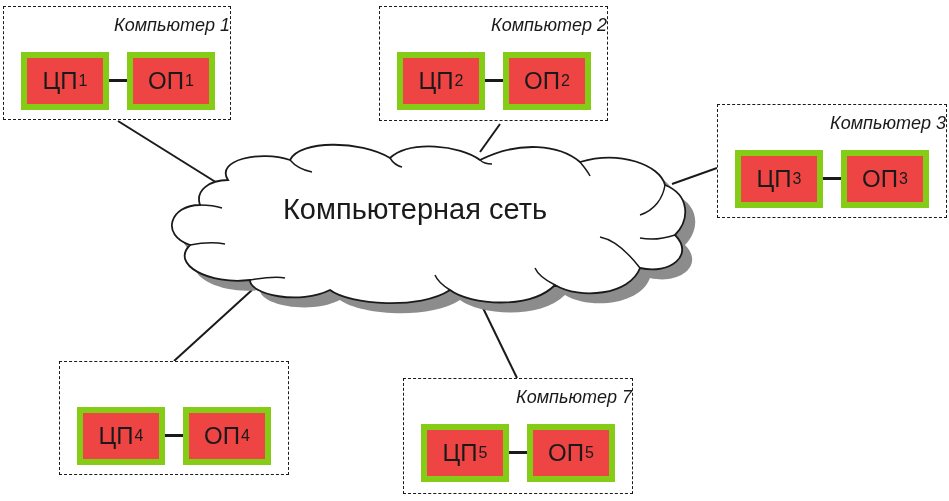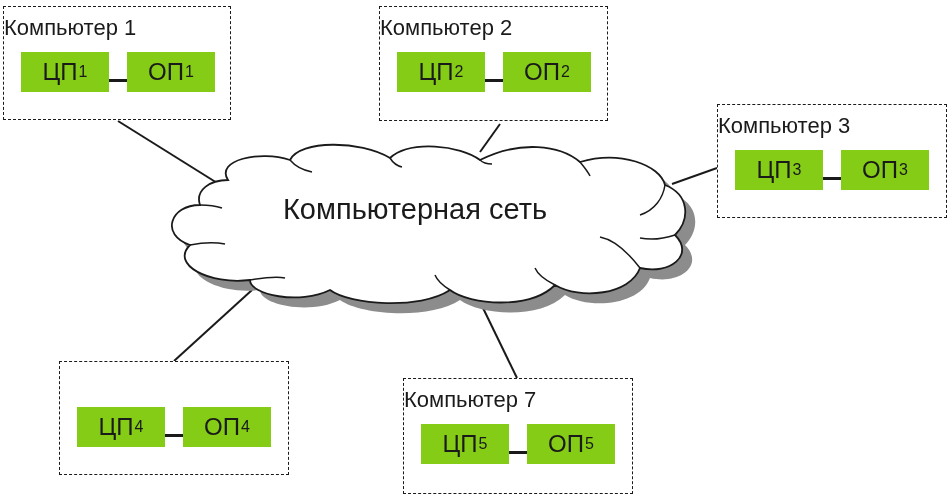--- a/index.html
+++ b/index.html
@@ -1,20 +1,20 @@
 <!DOCTYPE html>
 <html><head>
   <meta charset="utf-8">
   <style>
     html, body { margin: 0; padding: 0; background: #ffffff; }
     body { width: 949px; height: 501px; position: relative; overflow: hidden; font-family: "Liberation Sans", sans-serif; color: #1a1a1a; }
     svg.links { position: absolute; left: 0; top: 0; width: 949px; height: 501px; }
     .computer { position: absolute; border: 1.5px dashed #1a1a1a; box-sizing: border-box; background: #fff; }
-    .computer .title { position: absolute; left: 0; right: 0; top: 8px; text-align: left; font-size: 22px; white-space: nowrap; }
-    .unit { position: absolute; top: 45px; width: 88px; height: 40px; border: 6px solid #84cc16; box-sizing: border-box; display: flex; align-items: center; justify-content: center; font-size: 24px; background: #84cc16; }
+    .computer .title { position: absolute; left: 0; right: 0; top: 8px; text-align: right; font-size: 18px; white-space: nowrap; font-style: italic; }
+    .unit { position: absolute; top: 45px; width: 88px; height: 58px; border: 6px solid #84cc16; box-sizing: border-box; display: flex; align-items: center; justify-content: center; font-size: 24px; background: #ef4444; }
     .unit sub { font-size: 16px; vertical-align: -6px; margin-left: 1px; }
     .unit.cpu { left: 17px; }
     .unit.mem { left: 123px; }
     .bus { position: absolute; top: 72px; left: 105px; width: 18px; height: 3px; background: #1a1a1a; }
     .cloud-label { position: absolute; left: 250px; width: 330px; top: 193px; text-align: center; font-size: 29px; line-height: 32px; }
   </style>
 </head>
 <body>
 
 <svg class="links" viewBox="0 0 949 501">

